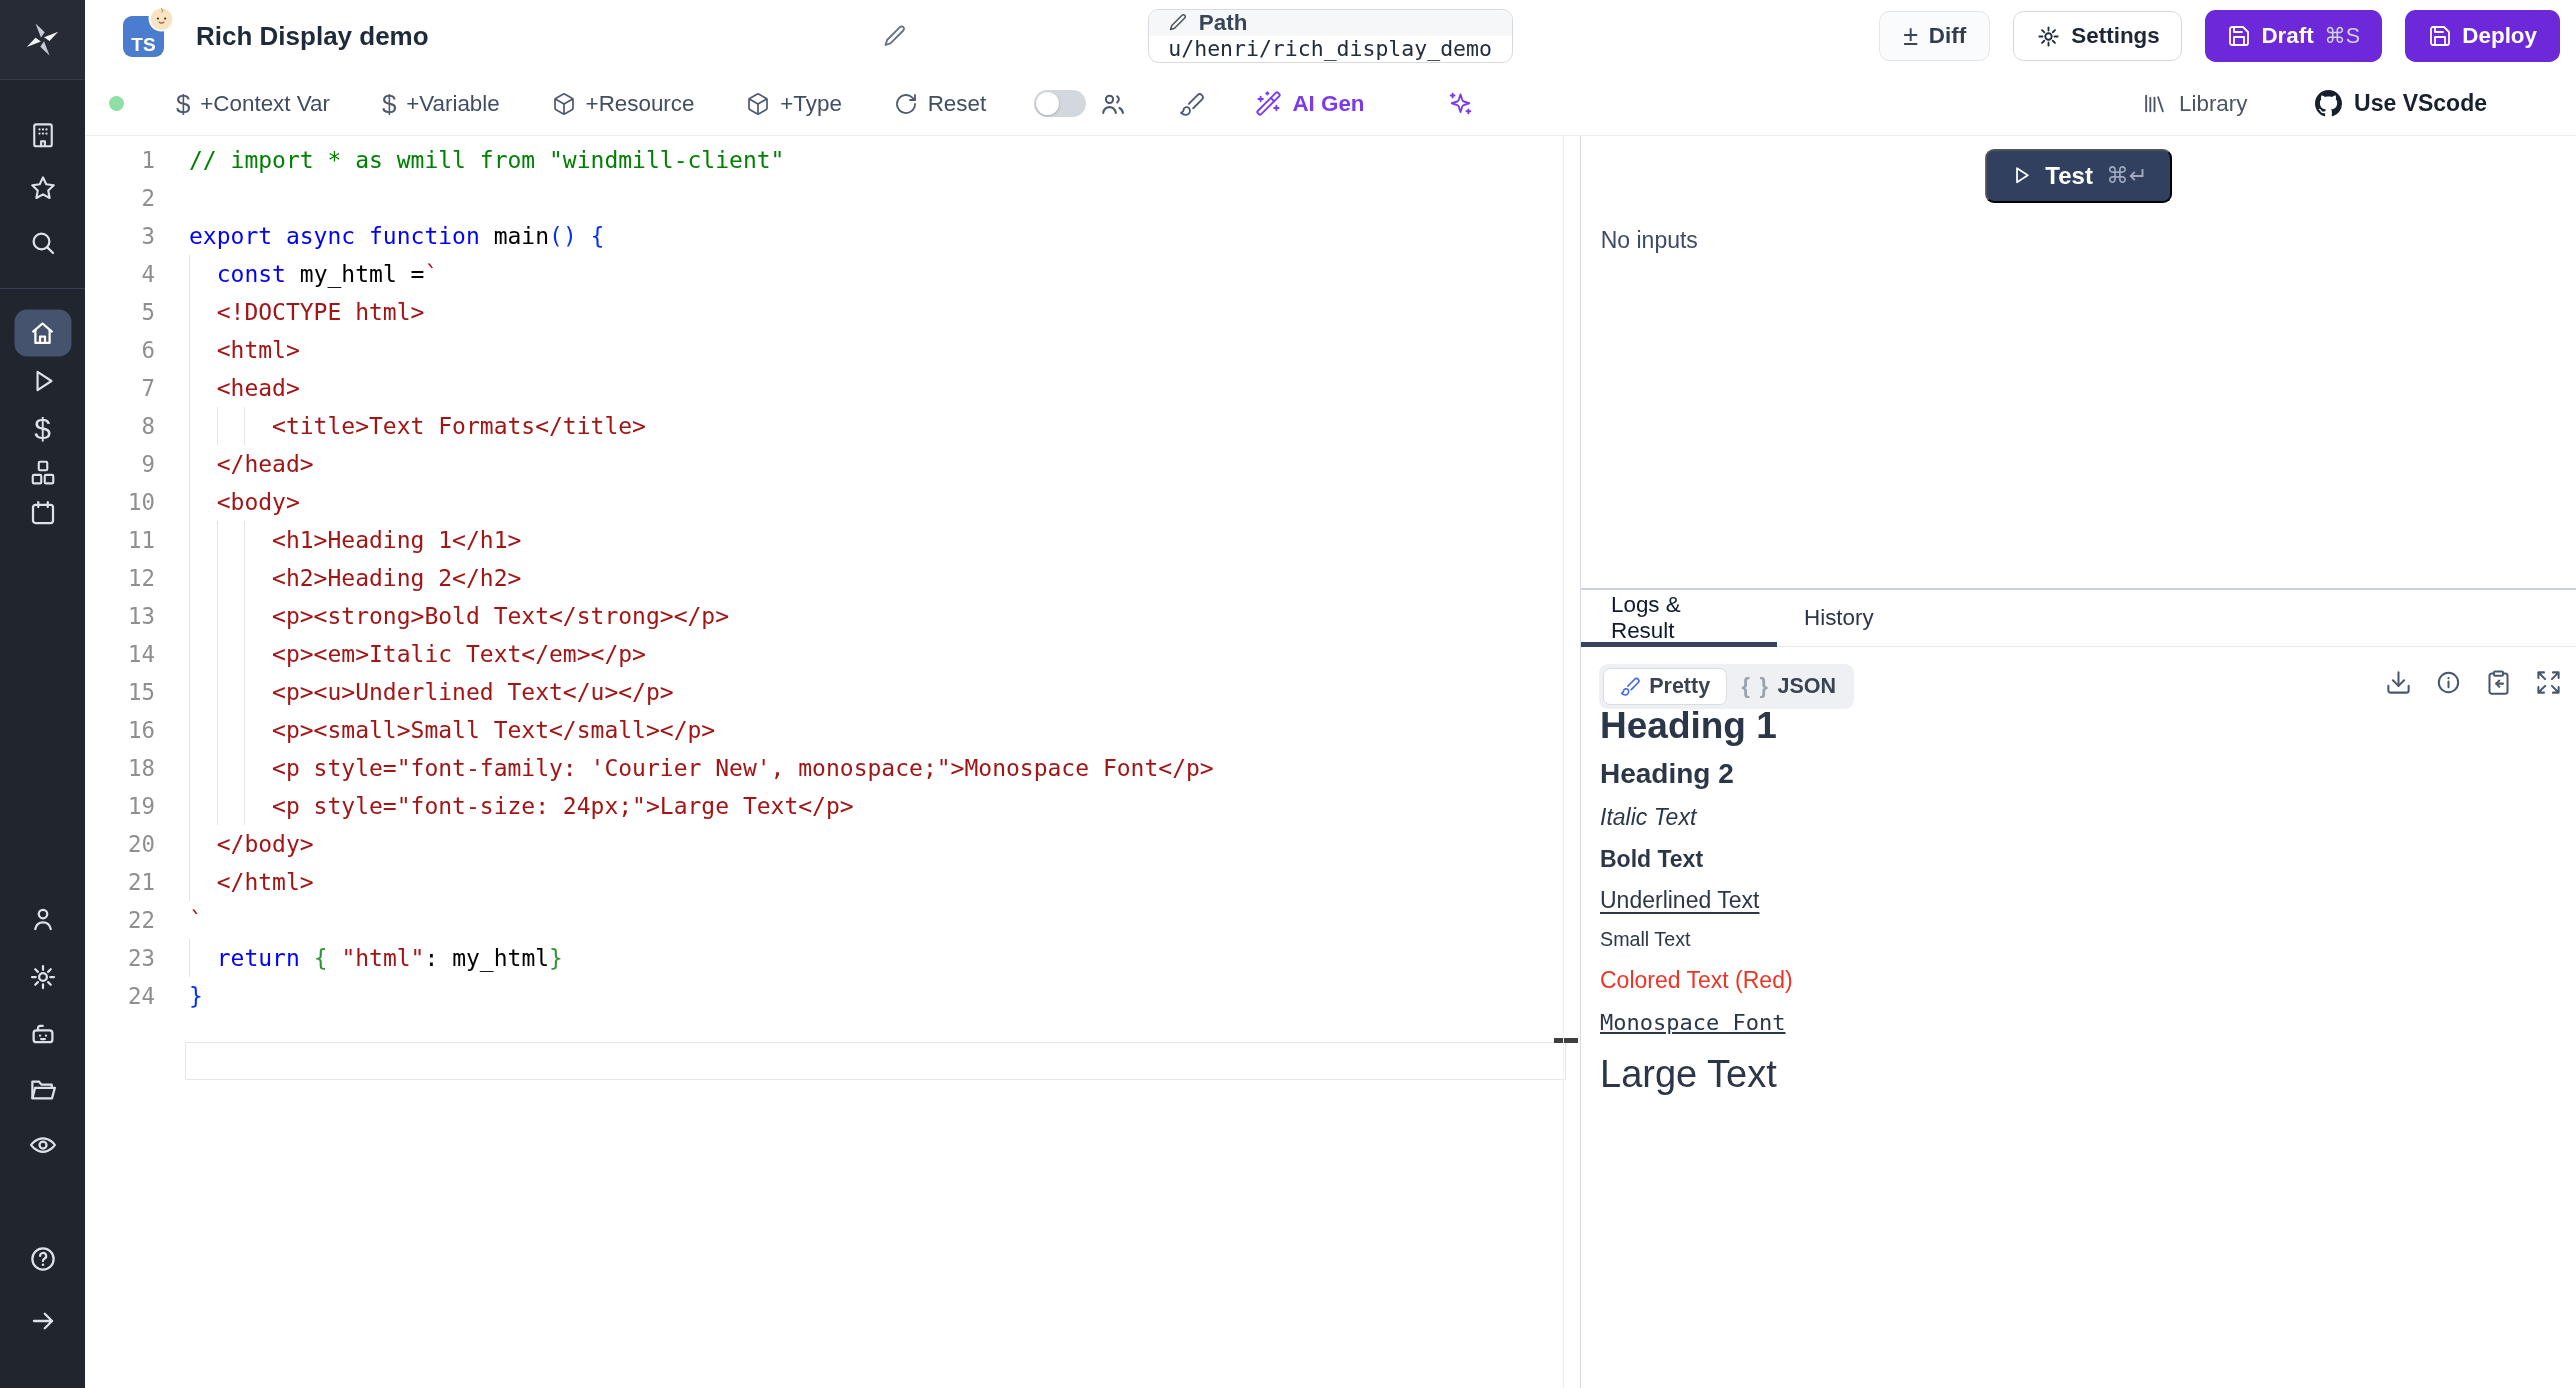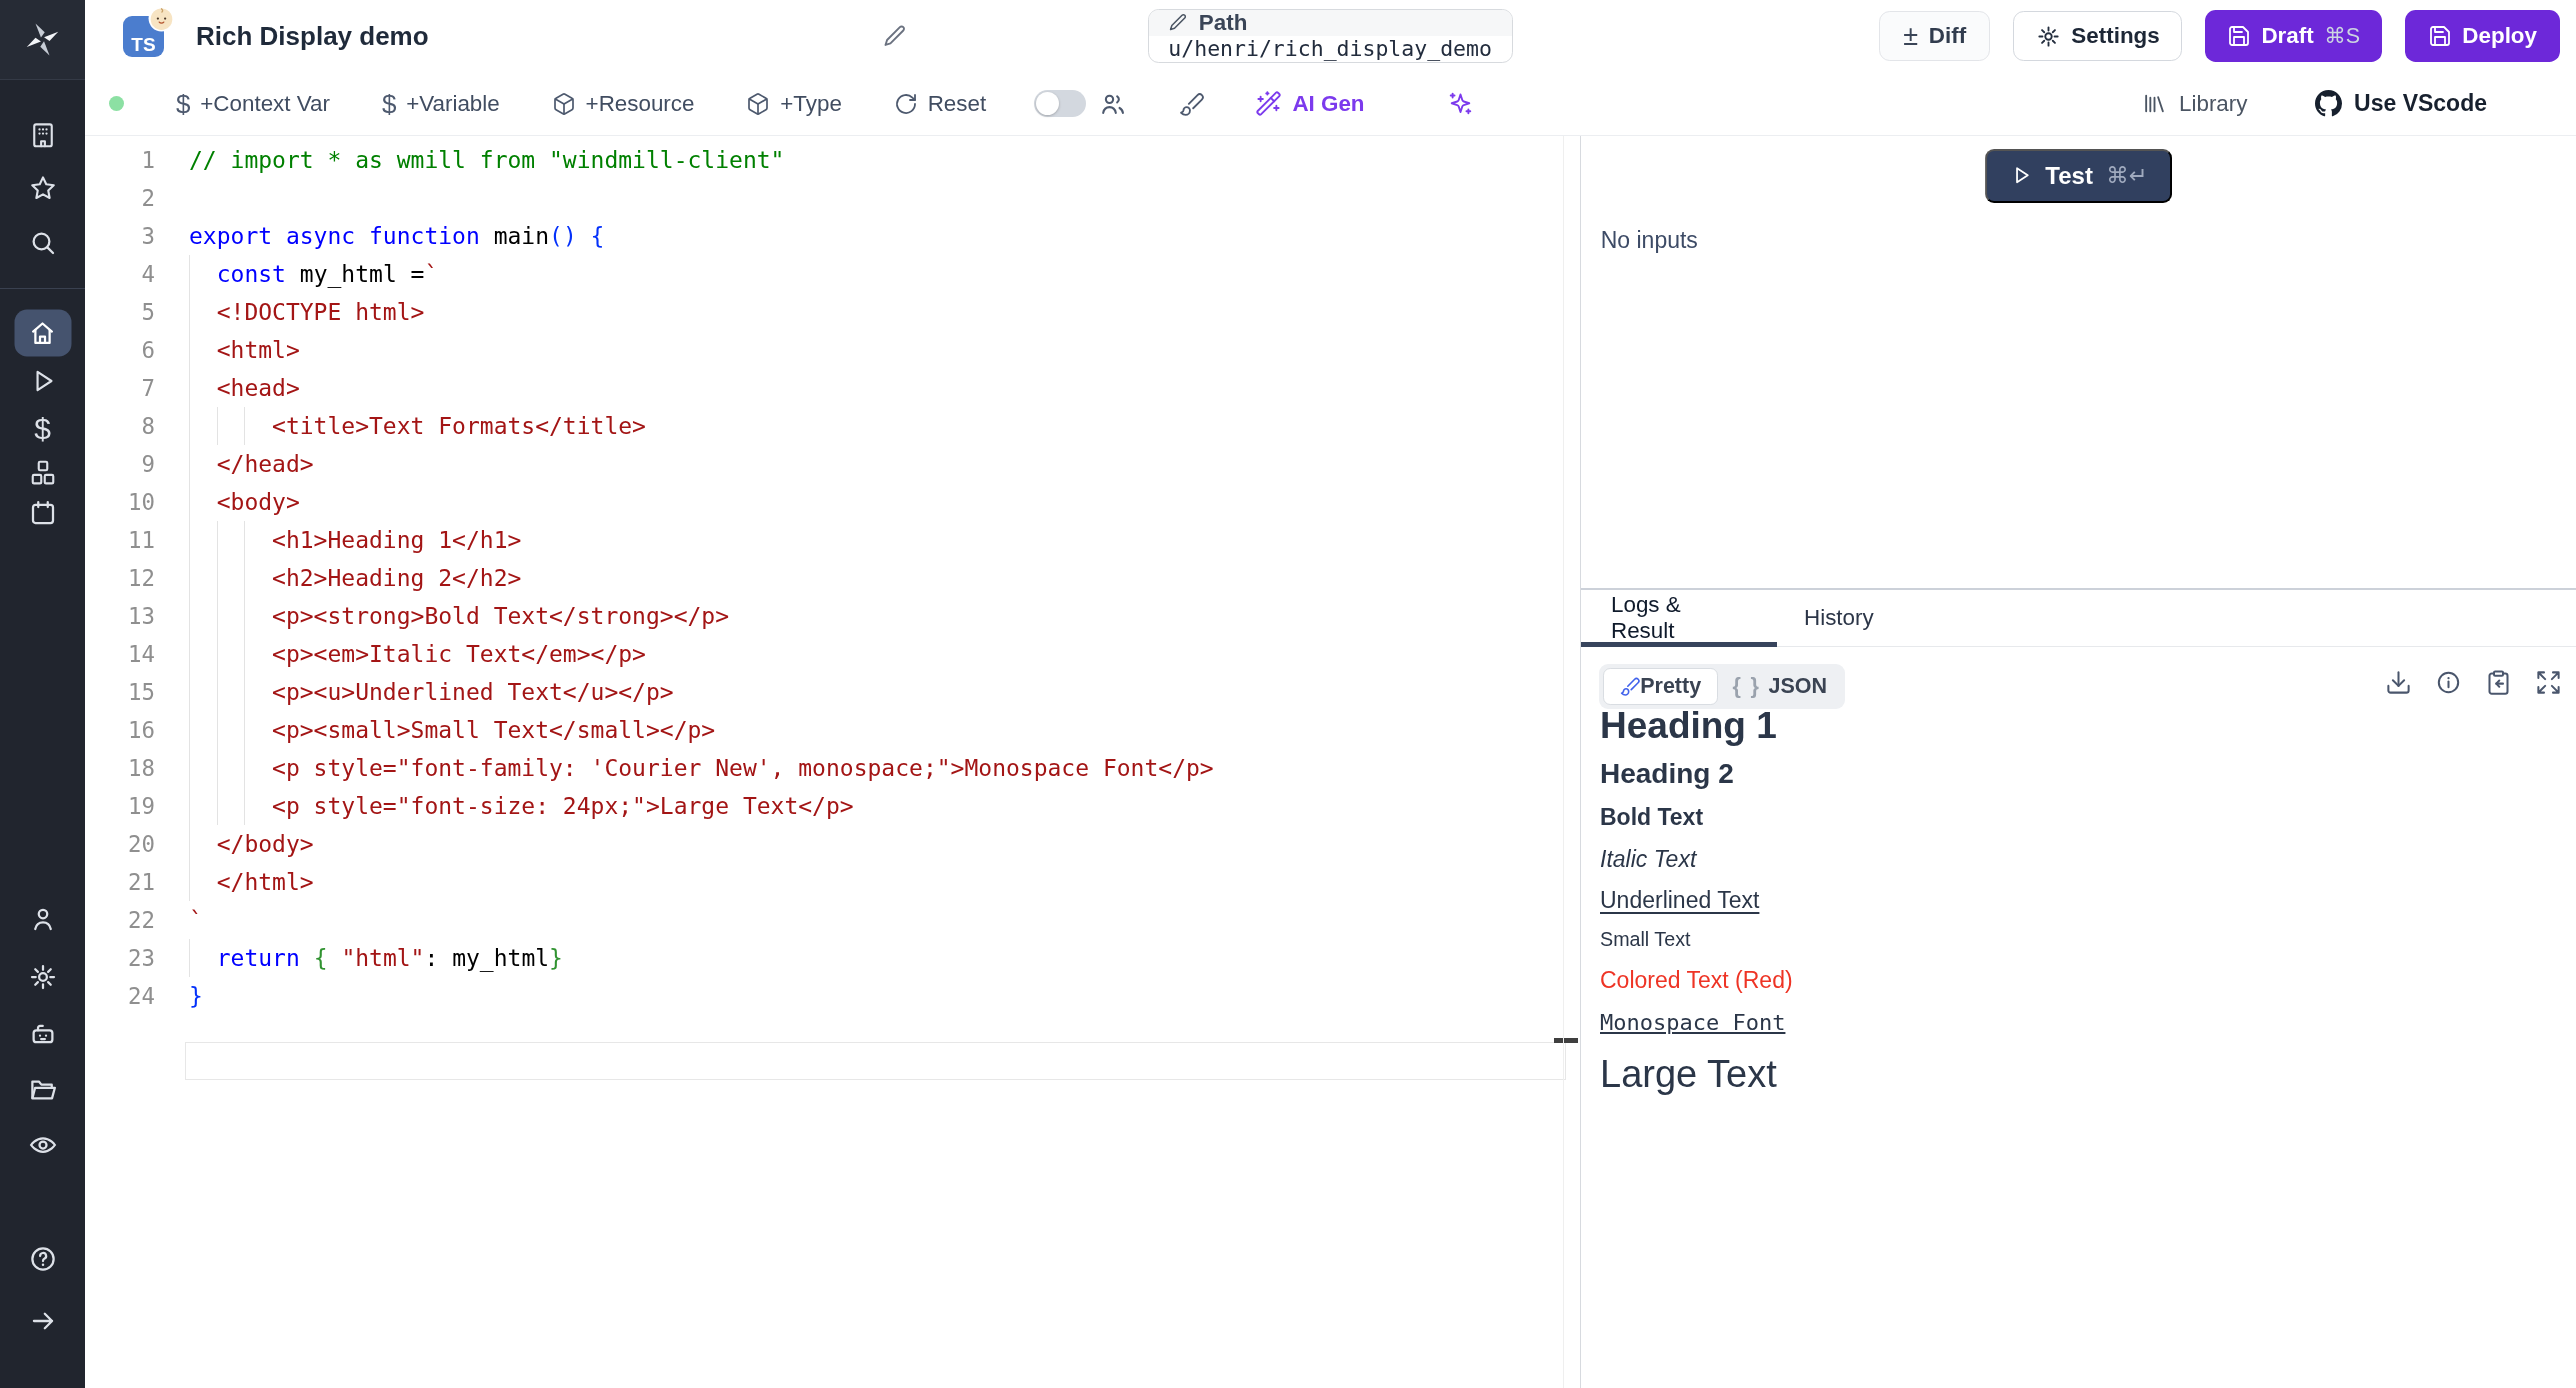--- a/index.html
+++ b/index.html
@@ -72,21 +72,21 @@
   #test-btn .t-lbl{font-size:24px;font-weight:700;}
   #test-btn .t-sc{font-size:22.4px;color:#a0aabe;font-weight:400;}
   #no-inputs{position:absolute;top:91px;left:19.7px;font-size:23px;color:#3d4b66;}
   #panel-divider{position:absolute;top:452px;left:0;right:0;height:1.8px;background:#ccd1d9;}
   #tabs-row{position:absolute;top:453px;left:0;right:0;height:57px;border-bottom:0.9px solid #e7e9ec;display:flex;align-items:center;}
   #tab-logs{position:relative;height:100%;display:flex;align-items:center;padding-left:30px;width:165px;box-sizing:border-box;font-size:22.4px;font-weight:500;color:#0f1a2b;cursor:pointer;}
   #tab-underline{position:absolute;left:0;bottom:-0.9px;width:196px;height:5.4px;background:#37445c;}
   #tab-history{margin-left:58px;font-size:22.4px;font-weight:500;color:#2c3648;cursor:pointer;}
   #result-head{position:absolute;top:528px;left:18px;right:14.3px;display:flex;align-items:flex-start;justify-content:space-between;}
   #seg-ctl{background:#eef0f3;border-radius:9px;padding:3.6px;display:flex;align-items:center;}
-  #seg-pretty{background:#fff;border:0.9px solid #d9dde2;border-radius:7.2px;padding:5.4px 16px;display:flex;align-items:center;cursor:pointer;}
+  #seg-pretty{background:#fff;border:0.9px solid #d9dde2;border-radius:7.2px;padding:5.4px 16px;display:flex;align-items:center;gap:9px;cursor:pointer;}
   #seg-pretty .s-lbl{font-size:21.5px;font-weight:700;color:#3a4352;}
   #seg-json{padding:5.4px 14.3px;display:flex;align-items:center;gap:8px;cursor:pointer;}
   #seg-json .br{font-size:21.5px;font-weight:700;color:#9aa2ad;letter-spacing:1.8px;}
   #seg-json .s-lbl{font-size:21.5px;font-weight:700;color:#3a4352;}
   #result-icons{display:flex;align-items:center;gap:23px;color:#4a566c;margin-top:5.4px;}
   #result-icons .icn{cursor:pointer;}
   #result-body{position:absolute;top:569px;left:19px;right:18px;color:#2b3648;}
   #r-h1{font-size:37px;font-weight:700;line-height:1.15;margin:0 0 9px 0;}
   #r-h2{font-size:28px;font-weight:700;line-height:1.2;margin:0 0 14.3px 0;}
   .r-p{font-size:23px;line-height:27px;margin:0 0 14.3px 0;}
@@ -573,22 +573,22 @@
             <path d="M3 16v5h5M3 21l6-6"></path>
               <path d="M21 16v5h-5M21 21l-6-6"></path>
           </svg>
         </span>
       </div>
     </div>
 
     <div id="result-body">
       <div id="r-h1">Heading 1</div>
       <div id="r-h2">Heading 2</div>
+      <p class="r-p" id="r-italic">Italic Text</p>
       <p class="r-p" id="r-bold">Bold Text</p>
-      <p class="r-p" id="r-italic">Italic Text</p>
       <p class="r-p" id="r-under">Underlined Text</p>
       <p class="r-p" id="r-small">Small Text</p>
       <p class="r-p" id="r-colored">Colored Text (Red)</p>
       <p class="r-p" id="r-mono">Monospace Font</p>
       <p id="r-large">Large Text</p>
     </div>
   </section>
 
 </div>
 

